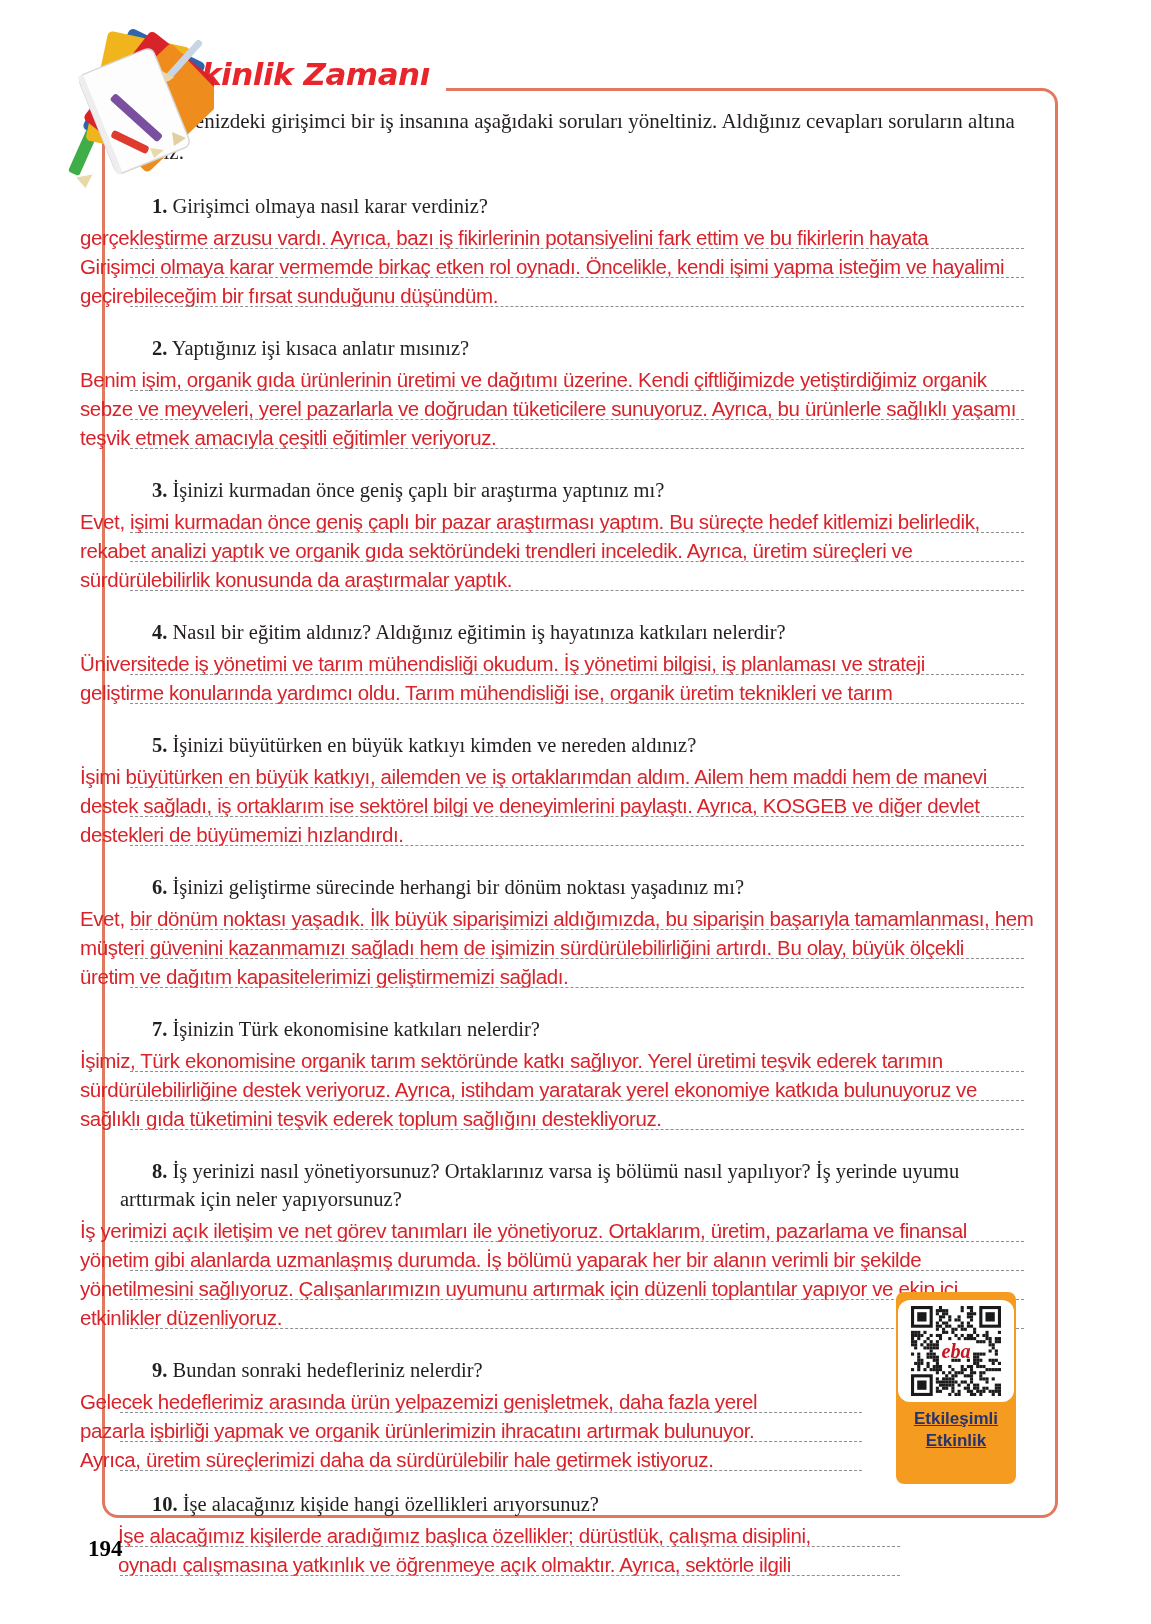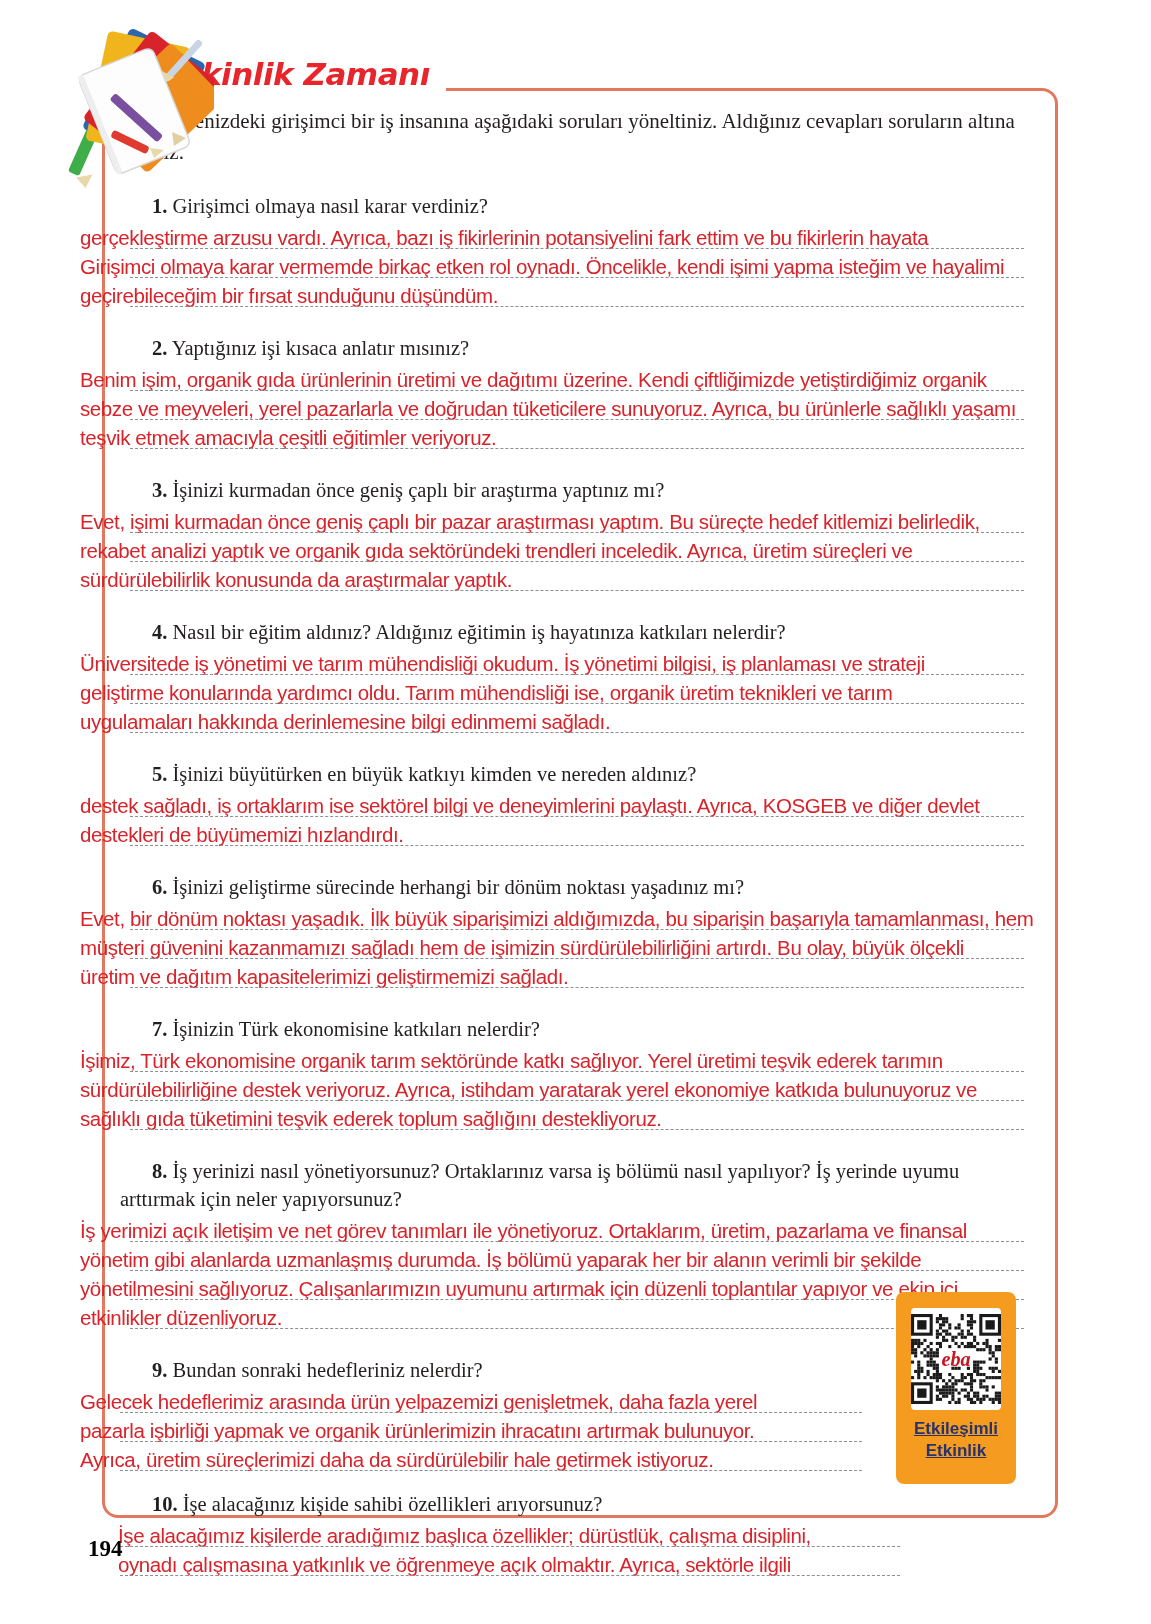--- a/index.html
+++ b/index.html
@@ -46,22 +46,22 @@
   .narrow .aline::after{left:40px;right:10px;}
   .indent .aline{padding-left:38px;}
   .gap-lg{margin-top:16px;}
   
   .qr-card{
     position:absolute;left:896px;top:1292px;width:120px;height:192px;z-index:5;
     background:#f59b20;border-radius:8px;text-align:center;box-sizing:border-box;
     padding-top:8px;
   }
   .qr-panel{
-    width:90px;height:102px;background:#ffffff;border-radius:4px;
-    margin:8px auto;display:flex;align-items:center;justify-content:center;
+    width:116px;height:102px;background:#ffffff;border-radius:12px;
+    margin:0 auto;display:flex;align-items:center;justify-content:center;
   }
   .qr-label{
     font-family:"Liberation Sans",sans-serif;font-weight:bold;font-size:17px;
     line-height:22px;color:#27336d;margin-top:6px;text-decoration:underline;
   }
   .page-num{
     position:absolute;left:88px;top:1536px;font-weight:bold;font-size:23px;
     color:#000000;z-index:2;
   }
 </style>
@@ -124,27 +124,27 @@
       <div class="aline">rekabet analizi yaptık ve organik gıda sektöründeki trendleri inceledik. Ayrıca, üretim süreçleri ve</div>
       <div class="aline">sürdürülebilirlik konusunda da araştırmalar yaptık.</div>
     </div>
   </div>
 
   <div class="qa">
     <p class="q"><b class="qnum">4.</b> <span>Nasıl bir eğitim aldınız? Aldığınız eğitimin iş hayatınıza katkıları nelerdir?</span></p>
     <div class="answer">
       <div class="aline">Üniversitede iş yönetimi ve tarım mühendisliği okudum. İş yönetimi bilgisi, iş planlaması ve strateji</div>
       <div class="aline">geliştirme konularında yardımcı oldu. Tarım mühendisliği ise, organik üretim teknikleri ve tarım</div>
-      <div class="aline">uygulamaları hakkında derinlemesine bilgi edinmemi sağladı.</div>
     </div>
   </div>
 
   <div class="qa">
     <p class="q"><b class="qnum">5.</b> <span>İşinizi büyütürken en büyük katkıyı kimden ve nereden aldınız?</span></p>
     <div class="answer">
+      <div class="aline">İşimi büyütürken en büyük katkıyı, ailemden ve iş ortaklarımdan aldım. Ailem hem maddi hem de manevi</div>
       <div class="aline">destek sağladı, iş ortaklarım ise sektörel bilgi ve deneyimlerini paylaştı. Ayrıca, KOSGEB ve diğer devlet</div>
       <div class="aline">destekleri de büyümemizi hızlandırdı.</div>
     </div>
   </div>
 
   <div class="qa">
     <p class="q"><b class="qnum">6.</b> <span>İşinizi geliştirme sürecinde herhangi bir dönüm noktası yaşadınız mı?</span></p>
     <div class="answer">
       <div class="aline">Evet, bir dönüm noktası yaşadık. İlk büyük siparişimizi aldığımızda, bu siparişin başarıyla tamamlanması, hem</div>
       <div class="aline">müşteri güvenini kazanmamızı sağladı hem de işimizin sürdürülebilirliğini artırdı. Bu olay, büyük ölçekli</div>
@@ -174,21 +174,21 @@
   <div class="qa narrow">
     <p class="q"><b class="qnum">9.</b> <span>Bundan sonraki hedefleriniz nelerdir?</span></p>
     <div class="answer">
       <div class="aline">Gelecek hedeflerimiz arasında ürün yelpazemizi genişletmek, daha fazla yerel</div>
       <div class="aline">pazarla işbirliği yapmak ve organik ürünlerimizin ihracatını artırmak bulunuyor.</div>
       <div class="aline">Ayrıca, üretim süreçlerimizi daha da sürdürülebilir hale getirmek istiyoruz.</div>
     </div>
   </div>
 
   <div class="qa narrow indent gap-lg">
-    <p class="q"><b class="qnum">10.</b> <span>İşe alacağınız kişide sahibi özellikleri arıyorsunuz?</span></p>
+    <p class="q"><b class="qnum">10.</b> <span>İşe alacağınız kişide hangi özellikleri arıyorsunuz?</span></p>
     <div class="answer">
       <div class="aline">İşe alacağımız kişilerde aradığımız başlıca özellikler; dürüstlük, çalışma disiplini,</div>
       <div class="aline">oynadı çalışmasına yatkınlık ve öğrenmeye açık olmaktır. Ayrıca, sektörle ilgili</div>
     </div>
   </div>
 
 </div>
 
 <div class="qr-card">
   <div class="qr-panel">

